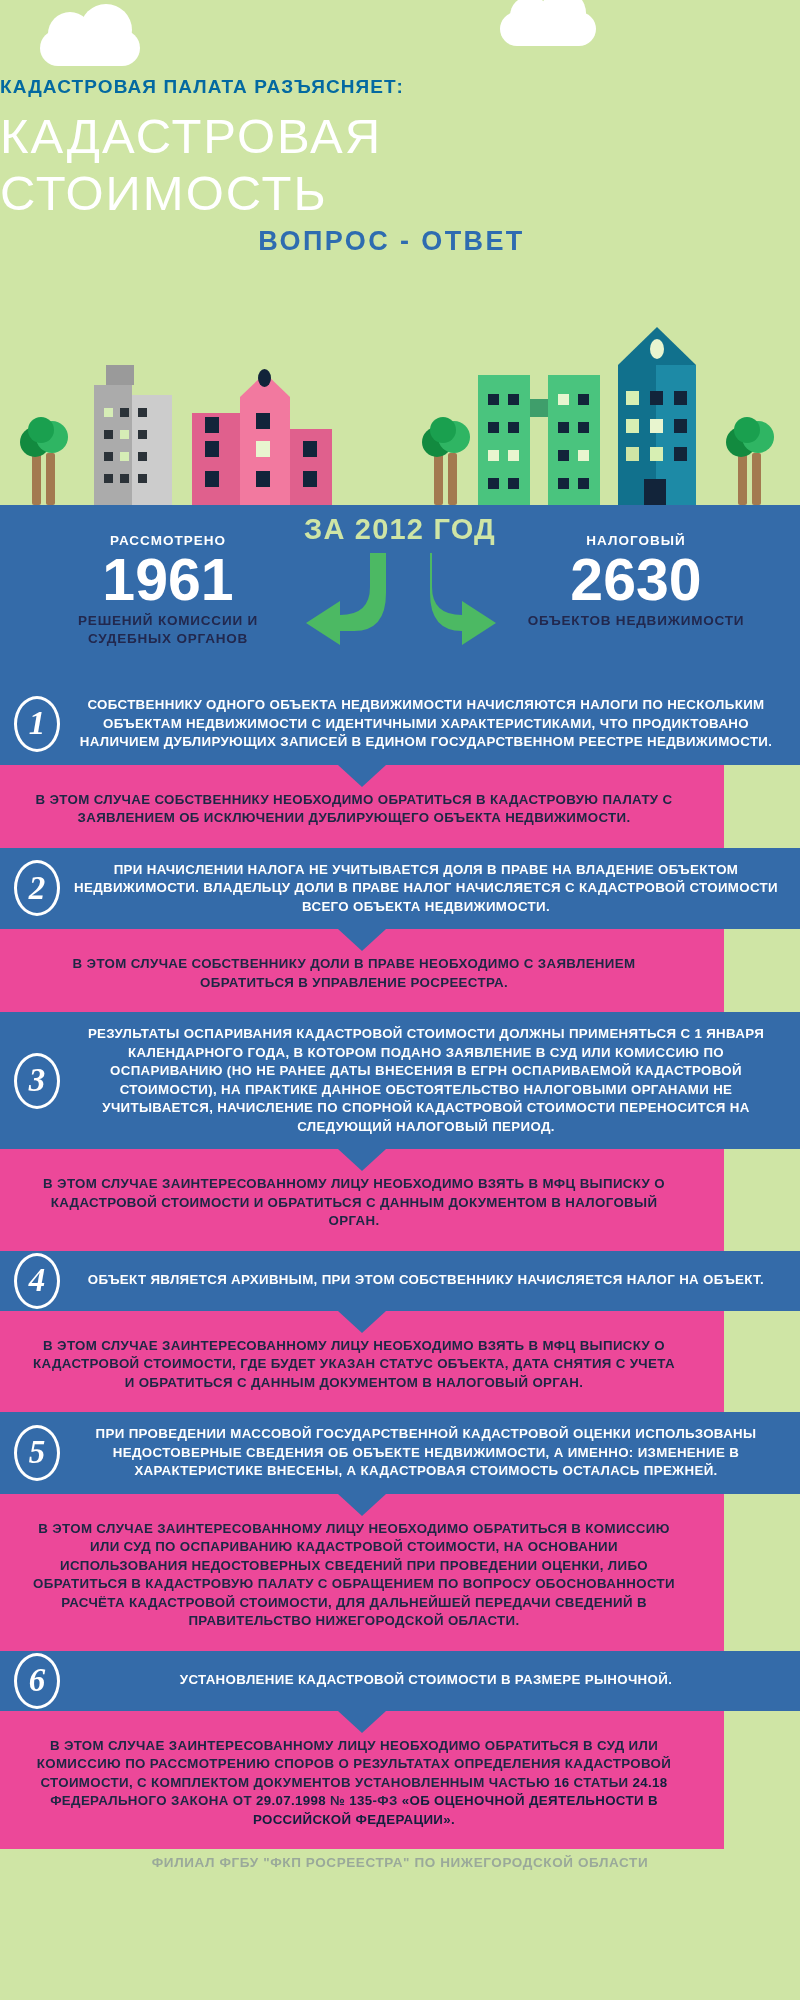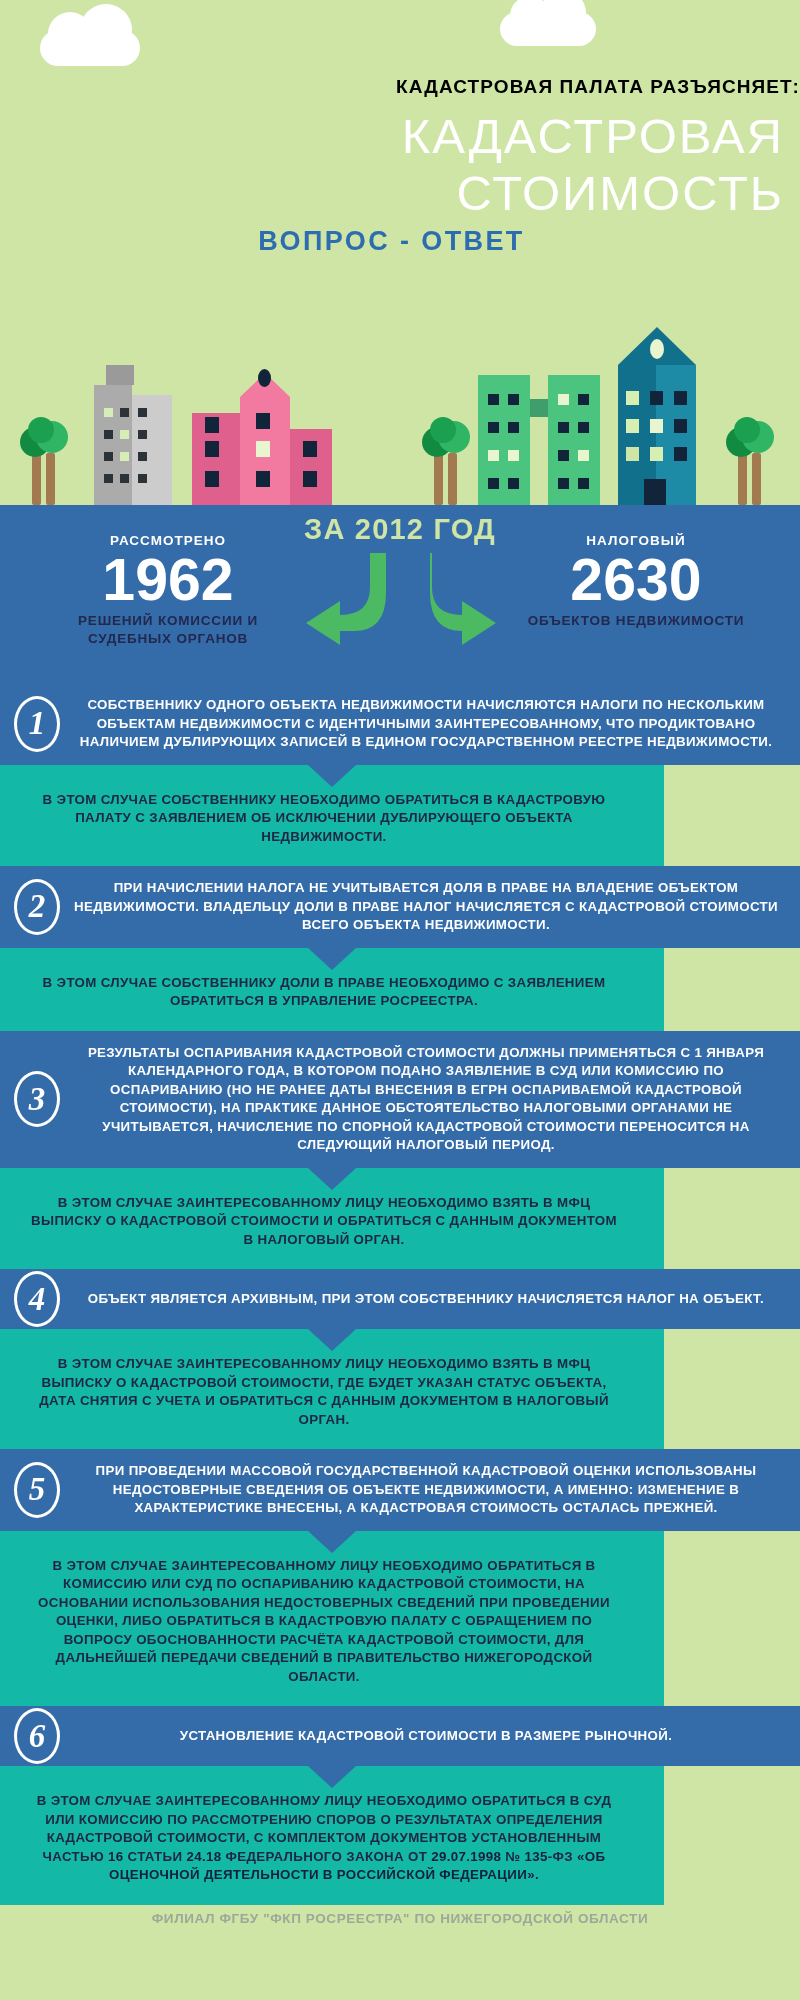--- a/index.html
+++ b/index.html
@@ -37,30 +37,30 @@
   .cloud-1 { left: 40px; top: 30px; width: 100px; height: 36px; }
   .cloud-1 .p1 { left: 8px; top: -18px; width: 44px; height: 44px; }
   .cloud-1 .p2 { left: 40px; top: -26px; width: 52px; height: 52px; }
   .cloud-2 { left: 500px; top: 12px; width: 96px; height: 34px; }
   .cloud-2 .p1 { left: 10px; top: -16px; width: 40px; height: 40px; }
   .cloud-2 .p2 { left: 40px; top: -22px; width: 46px; height: 46px; }
 
   .kicker {
     position: absolute;
     top: 76px; left: 0; right: 0;
-    text-align: right;
+    text-align: left;
     font-size: 19px;
     font-weight: bold;
     letter-spacing: 1.1px;
-    color: #000000;
+    color: #0369a1;
   }
   .big-title {
     position: absolute;
-    top: 108px; left: 0; right: 16px;
-    text-align: right;
+    top: 108px; left: 0; right: 4px;
+    text-align: left;
     font-size: 49px;
     font-weight: 300;
     line-height: 57px;
     letter-spacing: 2px;
     color: #ffffff;
   }
   .sub-title {
     position: absolute;
     top: 226px; left: 0; right: 17px;
     text-align: center;
@@ -157,22 +157,22 @@
     text-align: center;
     font-size: 13.3px;
     line-height: 18.5px;
     font-weight: bold;
     letter-spacing: 0.35px;
     color: #ffffff;
   }
 
   .a {
     position: relative;
-    width: 664px;
-    background: #14b8a6;
+    width: 724px;
+    background: #ec4899;
     padding: 26px 46px 20px 30px;
   }
   .a-text {
     text-align: center;
     font-size: 13.3px;
     line-height: 18.5px;
     font-weight: bold;
     letter-spacing: 0.35px;
     color: #1d2744;
   }
@@ -319,42 +319,42 @@
       </div>
 
     </div>
   </div>
 
   <div class="stats">
     <div class="stats-year">ЗА 2012 ГОД</div>
 
     <div class="stat-left">
       <div class="stat-cap">РАССМОТРЕНО</div>
-      <div class="stat-num">1962</div>
+      <div class="stat-num">1961</div>
       <div class="stat-sub">РЕШЕНИЙ КОМИССИИ И</div>
       <div class="stat-sub">СУДЕБНЫХ ОРГАНОВ</div>
     </div>
 
     <div class="stat-right">
       <div class="stat-cap">НАЛОГОВЫЙ</div>
       <div class="stat-num">2630</div>
       <div class="stat-sub">ОБЪЕКТОВ НЕДВИЖИМОСТИ</div>
     </div>
 
     <svg class="arrows" viewBox="0 0 264 96">
       <g fill="#4cb963">
         <path d="M122 0 L122 34 Q122 62 92 62 L92 48 L58 70 L92 92 L92 78 Q106 78 106 78 Q138 78 138 40 L138 0 Z" transform="translate(-20,0)"></path>
         <path d="M142 0 L142 40 Q142 78 174 78 L174 92 L208 70 L174 48 L174 62 Q144 62 144 34 L144 0 Z" transform="translate(20,0)"></path>
       </g>
     </svg>
   </div>
 
   <div class="q">
     <div class="q-num">1</div>
-    <div class="q-text">СОБСТВЕННИКУ ОДНОГО ОБЪЕКТА НЕДВИЖИМОСТИ НАЧИСЛЯЮТСЯ НАЛОГИ ПО НЕСКОЛЬКИМ ОБЪЕКТАМ НЕДВИЖИМОСТИ С ИДЕНТИЧНЫМИ ЗАИНТЕРЕСОВАННОМУ, ЧТО ПРОДИКТОВАНО НАЛИЧИЕМ ДУБЛИРУЮЩИХ ЗАПИСЕЙ В ЕДИНОМ ГОСУДАРСТВЕННОМ РЕЕСТРЕ НЕДВИЖИМОСТИ.</div>
+    <div class="q-text">СОБСТВЕННИКУ ОДНОГО ОБЪЕКТА НЕДВИЖИМОСТИ НАЧИСЛЯЮТСЯ НАЛОГИ ПО НЕСКОЛЬКИМ ОБЪЕКТАМ НЕДВИЖИМОСТИ С ИДЕНТИЧНЫМИ ХАРАКТЕРИСТИКАМИ, ЧТО ПРОДИКТОВАНО НАЛИЧИЕМ ДУБЛИРУЮЩИХ ЗАПИСЕЙ В ЕДИНОМ ГОСУДАРСТВЕННОМ РЕЕСТРЕ НЕДВИЖИМОСТИ.</div>
   </div>
   <div class="a">
     <div class="notch"></div>
     <div class="a-text">В ЭТОМ СЛУЧАЕ СОБСТВЕННИКУ НЕОБХОДИМО ОБРАТИТЬСЯ В КАДАСТРОВУЮ ПАЛАТУ С ЗАЯВЛЕНИЕМ ОБ ИСКЛЮЧЕНИИ ДУБЛИРУЮЩЕГО ОБЪЕКТА НЕДВИЖИМОСТИ.</div>
   </div>
 
   <div class="q">
     <div class="q-num">2</div>
     <div class="q-text">ПРИ НАЧИСЛЕНИИ НАЛОГА НЕ УЧИТЫВАЕТСЯ ДОЛЯ В ПРАВЕ НА ВЛАДЕНИЕ ОБЪЕКТОМ НЕДВИЖИМОСТИ. ВЛАДЕЛЬЦУ ДОЛИ В ПРАВЕ НАЛОГ НАЧИСЛЯЕТСЯ С КАДАСТРОВОЙ СТОИМОСТИ ВСЕГО ОБЪЕКТА НЕДВИЖИМОСТИ.</div>
   </div>

